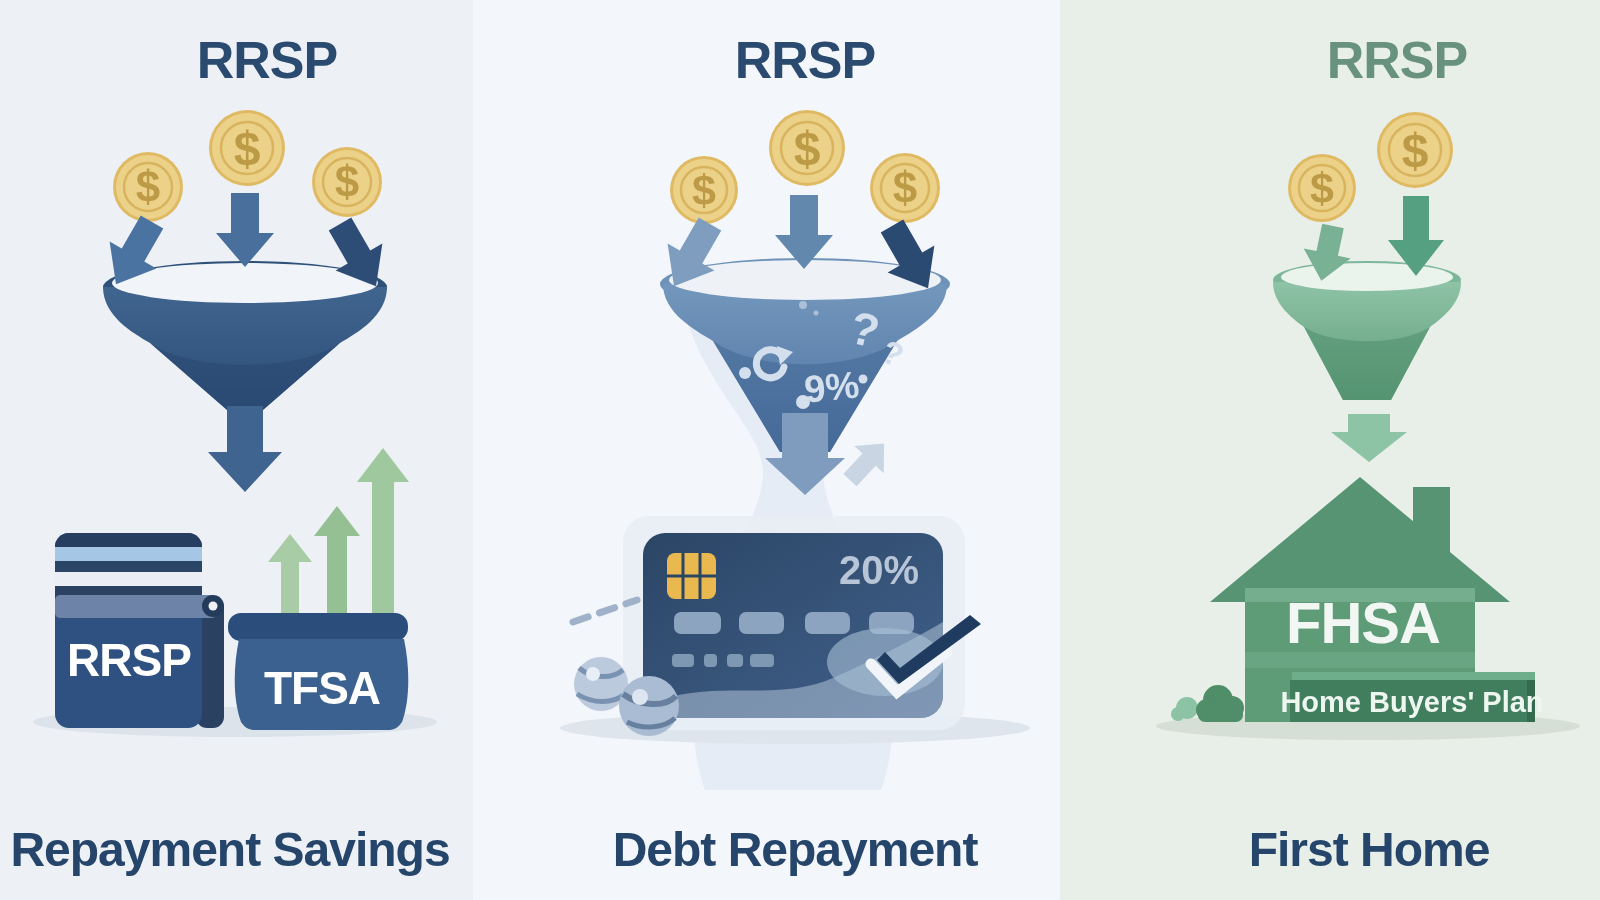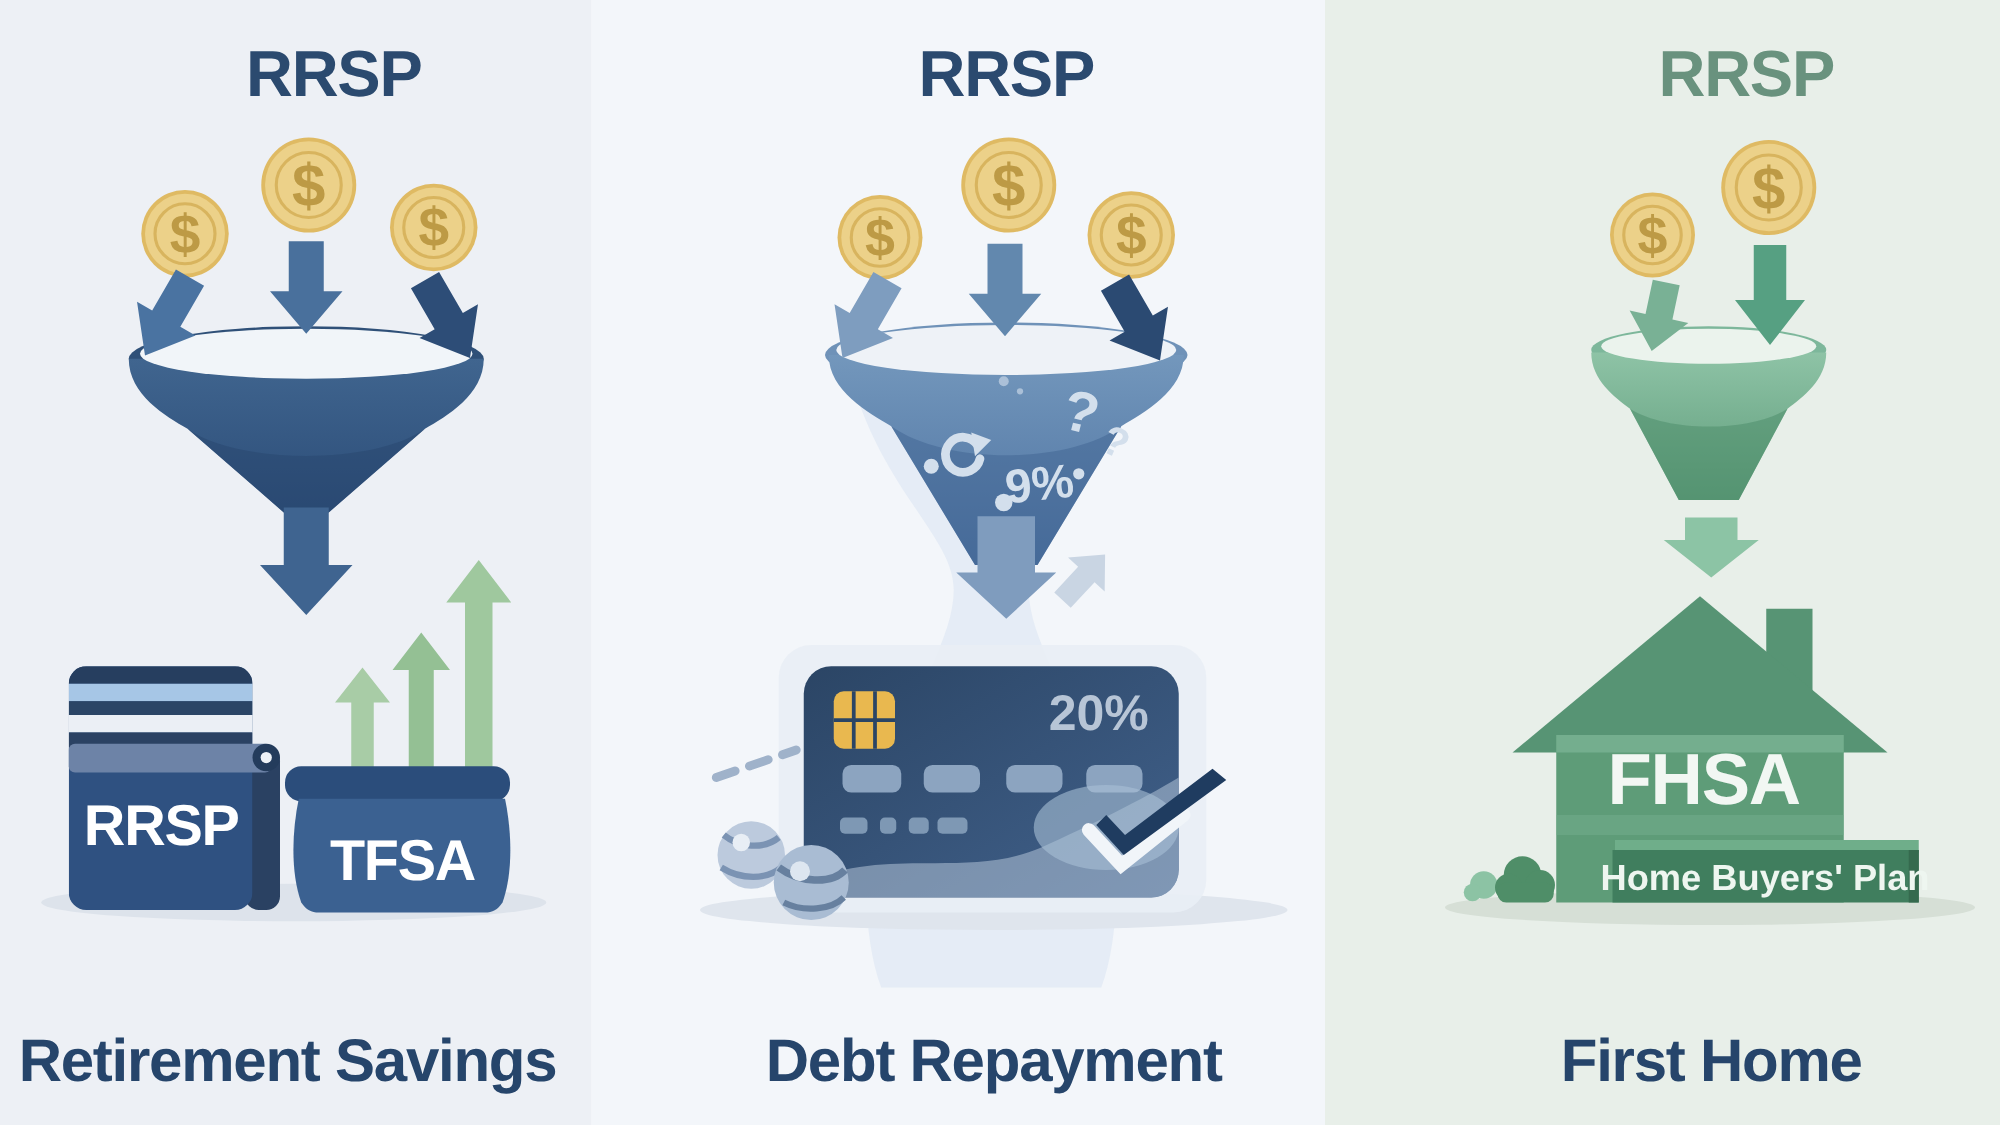--- a/index.html
+++ b/index.html
@@ -88,21 +88,21 @@
         <circle cx="347" cy="182" r="24" fill="none" stroke="#d8b45e" stroke-width="2.5"></circle>
         <text x="347" y="197" text-anchor="middle" font-size="44" font-weight="bold" fill="#bd9a45">$</text>
       </g>
 
       <path d="M-13,0 L13,0 L13,38 L27,38 L0,72 L-27,38 L-13,38 Z" transform="translate(152,222) rotate(30)" fill="#4a73a1"></path>
       <path d="M-14,0 L14,0 L14,40 L29,40 L0,74 L-29,40 L-14,40 Z" transform="translate(245,193)" fill="#49709c"></path>
       <path d="M-13,0 L13,0 L13,38 L27,38 L0,72 L-27,38 L-13,38 Z" transform="translate(340,224) rotate(-30)" fill="#2d4d77"></path>
     </svg>
 
     <div class="big-title" style="left:267px;">RRSP</div>
-    <div class="caption" style="left:230px;">Retirement Savings</div>
+    <div class="caption" style="left:230px;">Repayment Savings</div>
   </section>
 
   <section class="panel panel-middle">
     <svg class="art" width="587" height="900" viewBox="0 0 587 900">
       <defs>
         <linearGradient id="mcone" x1="0" y1="0" x2="0" y2="1">
           <stop offset="0" stop-color="#7397bc"></stop>
             <stop offset="1" stop-color="#4c71a0"></stop>
         </linearGradient>
         <linearGradient id="mcard" x1="0" y1="0" x2="1" y2="1">

